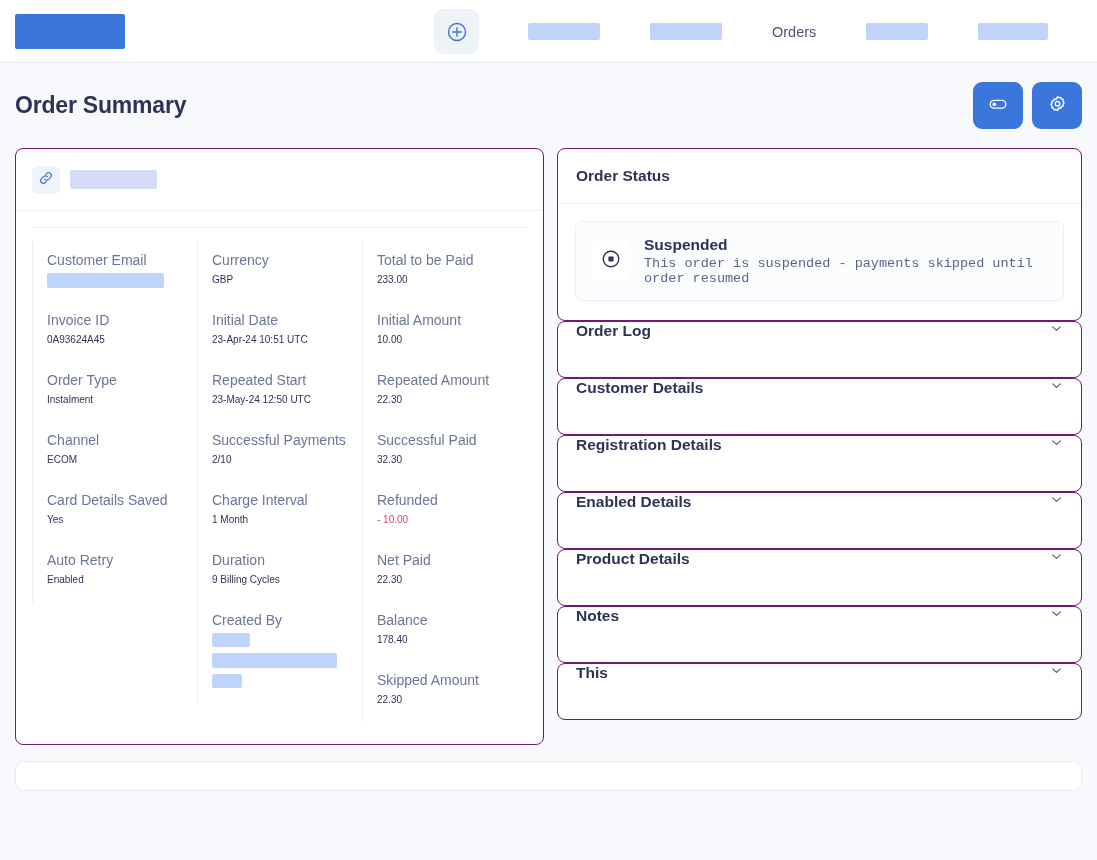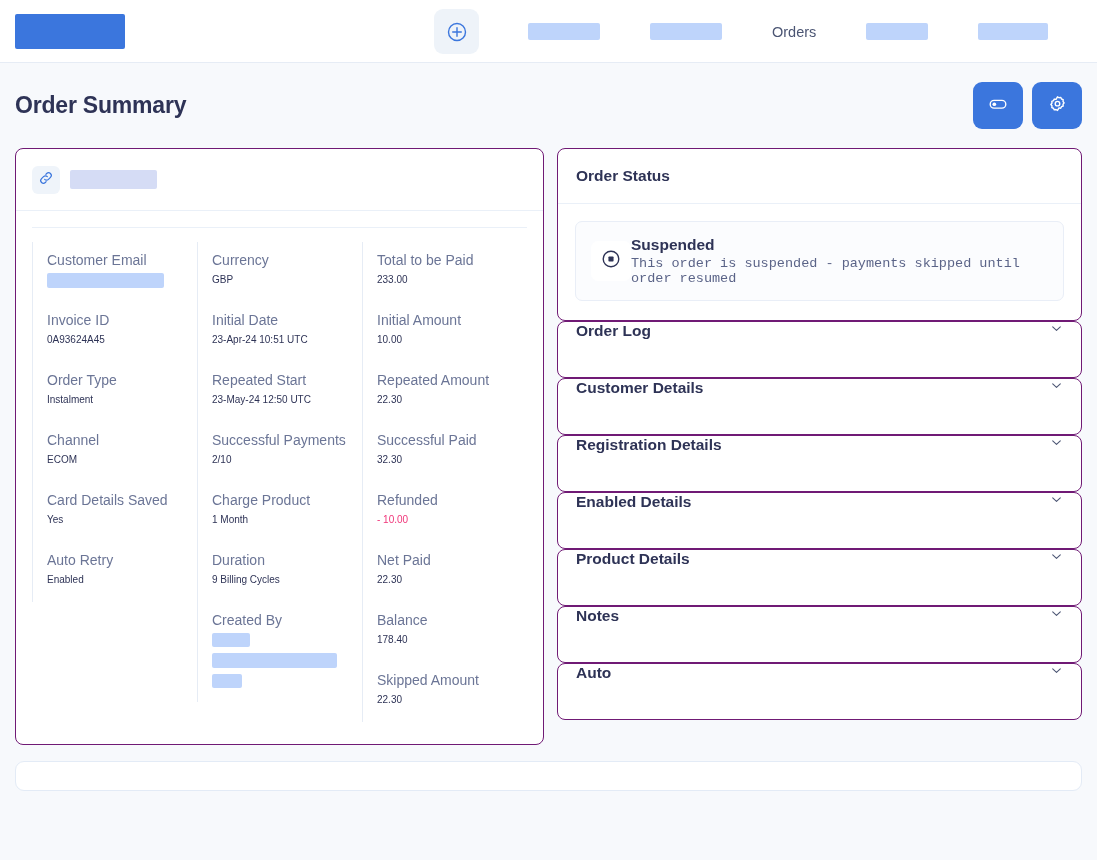--- a/index.html
+++ b/index.html
@@ -190,20 +190,21 @@
     font-weight: bold;
     color: #2e3356;
   }
   .status-body { padding: 17px 17px 19px 17px; }
   .status-box {
     border: 1px solid #e9eef7;
     border-radius: 7px;
     background: #fbfcfe;
     display: flex;
     align-items: center;
+    gap: 13px;
     padding: 14px 15px;
   }
   .status-icon-box {
     width: 40px; height: 40px;
     background: #ffffff;
     border-radius: 7px;
     display: flex; align-items: center; justify-content: center;
     flex: none;
   }
   .status-name {
@@ -362,21 +363,21 @@
           </div>
           <div class="field">
             <div class="field-label">Repeated Start</div>
             <div class="field-value">23-May-24 12:50 UTC</div>
           </div>
           <div class="field">
             <div class="field-label">Successful Payments</div>
             <div class="field-value">2/10</div>
           </div>
           <div class="field">
-            <div class="field-label">Charge Product</div>
+            <div class="field-label">Charge Interval</div>
             <div class="field-value">1 Month</div>
           </div>
           <div class="field">
             <div class="field-label">Duration</div>
             <div class="field-value">9 Billing Cycles</div>
           </div>
           <div class="field" style="min-height:100px">
             <div class="field-label">Created By</div>
             <div class="field-value created-by-blocks">
               <span class="redact" style="width:38px;height:14px"></span>
@@ -497,21 +498,21 @@
     <div class="card accordion">
       <span class="section-title">Notes</span>
       <span class="acc-chevron">
         <svg width="13" height="13" viewBox="0 0 24 24">
             <path d="M5 9l7 6.5L19 9" fill="none" stroke="#4b5573" stroke-width="2" stroke-linecap="round" stroke-linejoin="round"></path>
           </svg>
       </span>
     </div>
 
     <div class="card accordion">
-      <span class="section-title">Auto</span>
+      <span class="section-title">This</span>
       <span class="acc-chevron">
         <svg width="13" height="13" viewBox="0 0 24 24">
             <path d="M5 9l7 6.5L19 9" fill="none" stroke="#4b5573" stroke-width="2" stroke-linecap="round" stroke-linejoin="round"></path>
           </svg>
       </span>
     </div>
 
   </div>
 </div>
 

